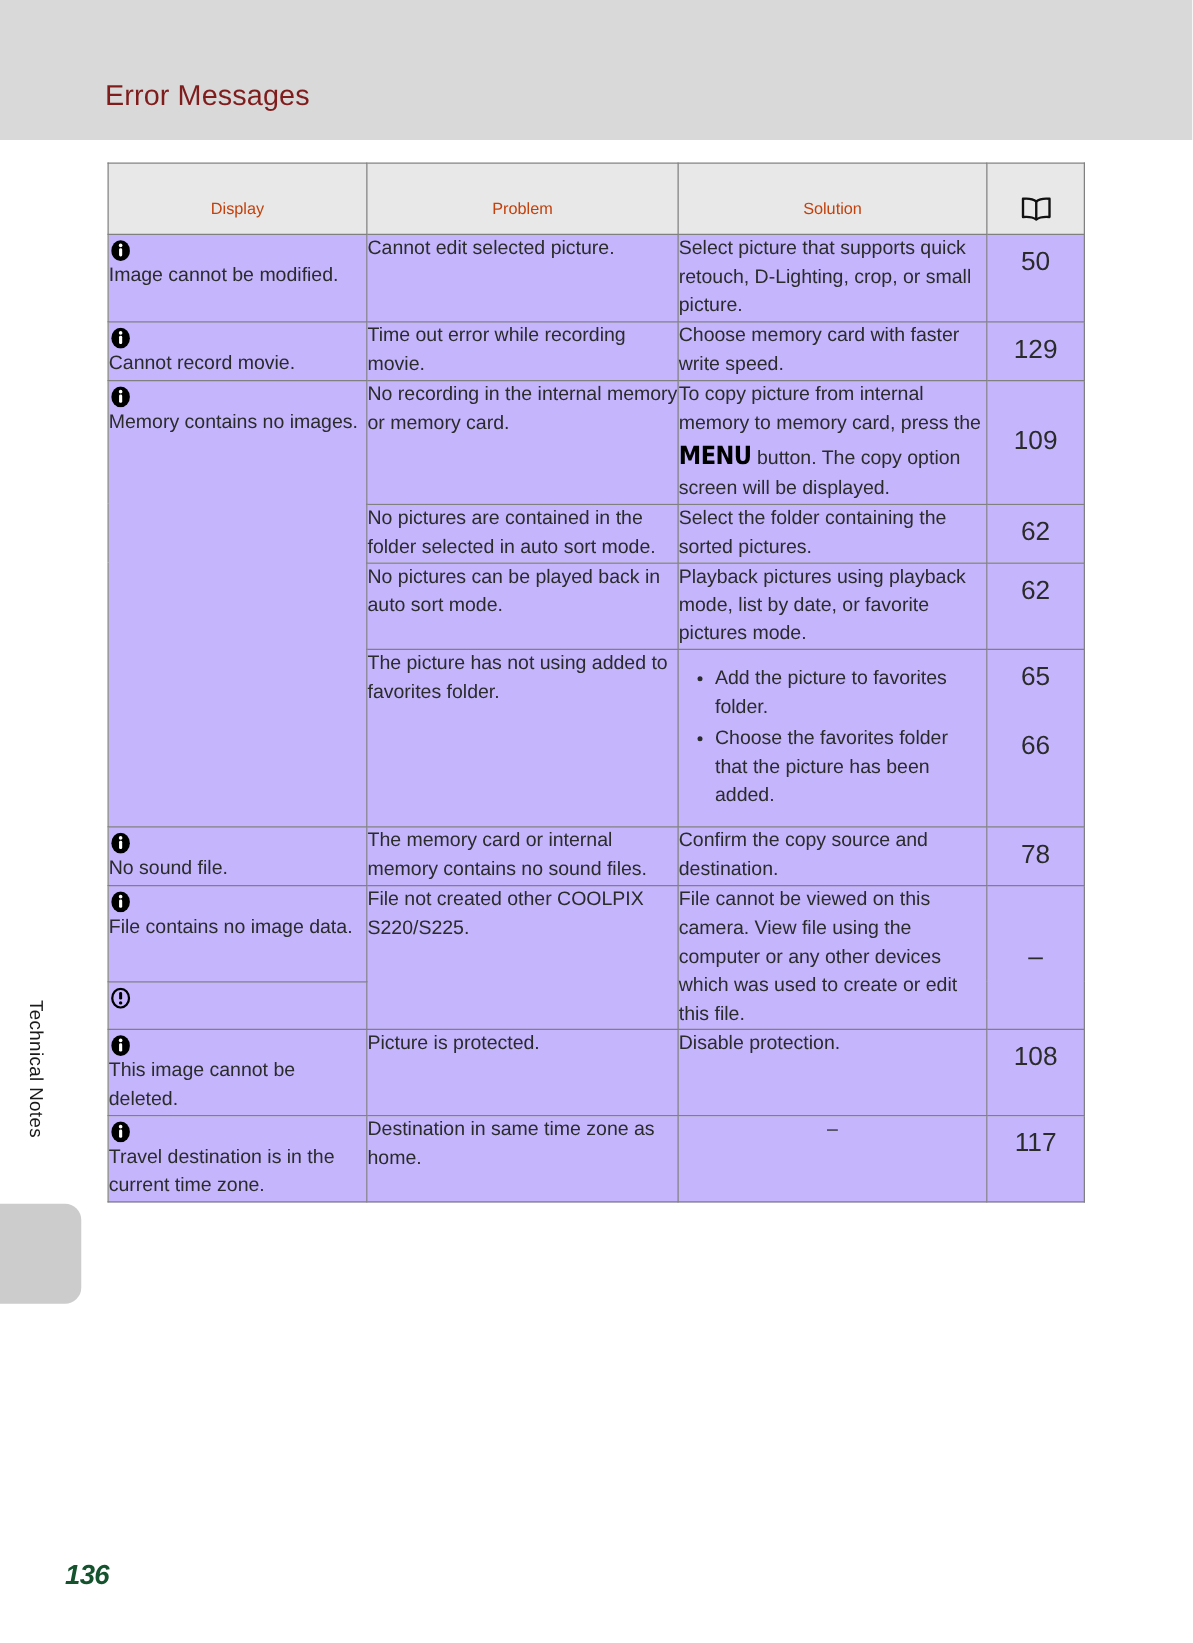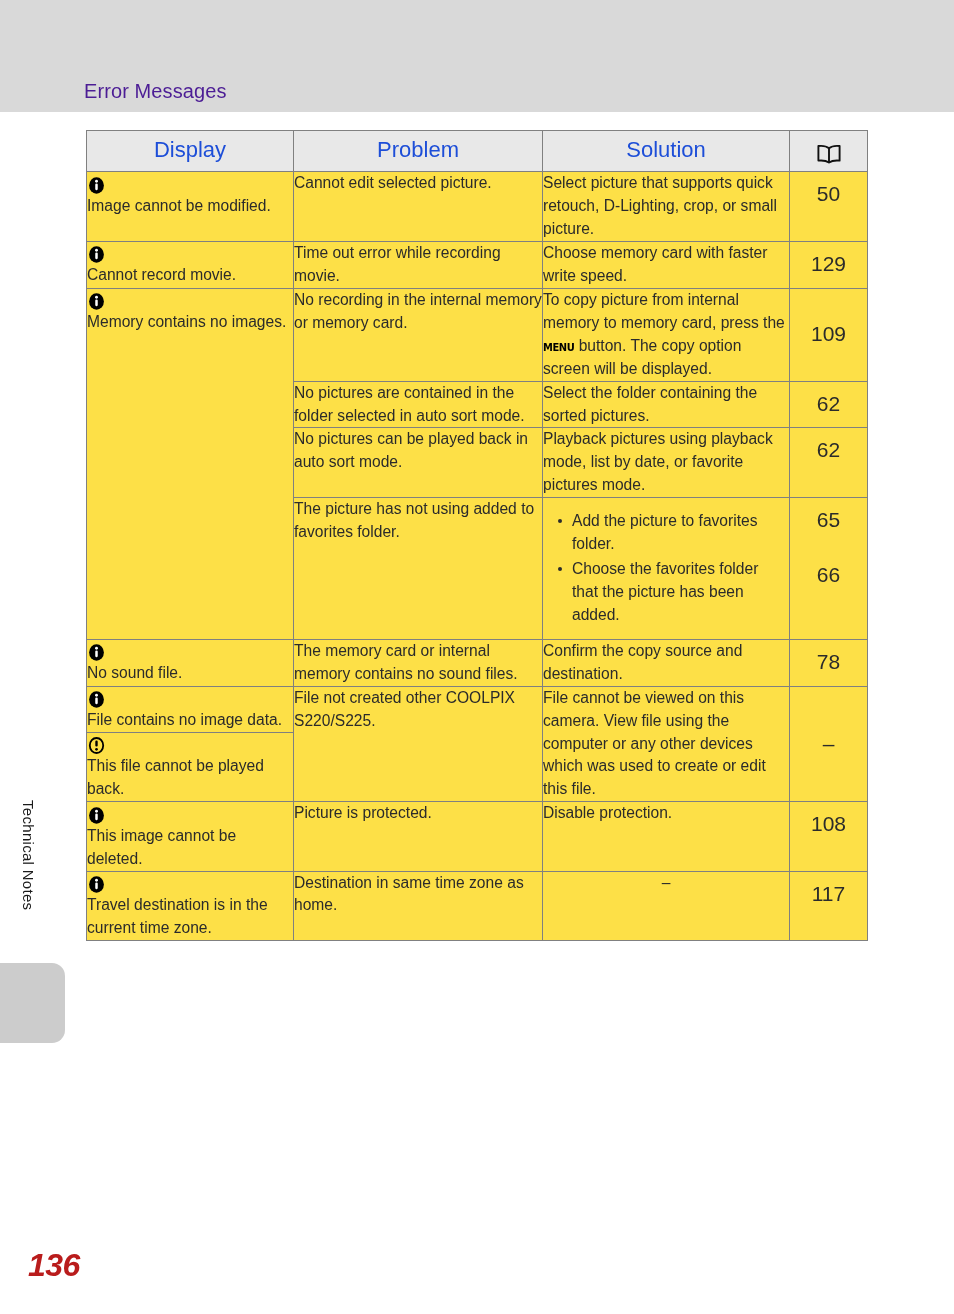--- a/index.html
+++ b/index.html
@@ -19,24 +19,24 @@
   
   .top-band {
     position: absolute;
     left: 0; top: 0;
     width: 954px; height: 112px;
     background: #d9d9d9;
   }
   .section-title {
     position: absolute;
     left: 84px;
-    top: 80px;
-    font-size: 20px;
+    top: 63px;
+    font-size: 23px;
     letter-spacing: 0.1px;
-    color: #4c1d95;
+    color: #7f1d1d;
     white-space: nowrap;
   }
 
   
   .side-tab {
     position: absolute;
     left: 0;
     top: 963px;
     width: 65px;
     height: 80px;
@@ -53,26 +53,26 @@
     color: #1a1a1a;
     white-space: nowrap;
     transform-origin: left top;
     transform: rotate(90deg) translate(0, -18px);
     letter-spacing: 0.3px;
   }
 
   
   .page-number {
     position: absolute;
-    left: 28px;
+    left: 52px;
     top: 1247px;
-    font-size: 32px;
+    font-size: 22px;
     font-weight: bold;
     font-style: italic;
-    color: #b91c1c;
+    color: #14532d;
     letter-spacing: -0.5px;
   }
 
   
   .table-wrap {
     position: absolute;
     left: 86px;
     top: 130px;
     width: 781px;
   }
@@ -86,30 +86,30 @@
   }
   table.err col.c-display  { width: 207px; }
   table.err col.c-problem  { width: 249px; }
   table.err col.c-solution { width: 247px; }
   table.err col.c-page     { width: 78px; }
 
   table.err th, table.err td {
     border: 1.6px solid #808080;
     padding: 0;
     vertical-align: top;
-    background: #fde047;
+    background: #c4b5fd;
   }
   table.err thead th {
     background: #e8e8e8;
     text-align: center;
     font-weight: normal;
-    font-size: 22px;
-    color: #1d4ed8;
+    font-size: 13px;
+    color: #c2410c;
     height: 30px;
-    padding: 3px 0 5px 0;
+    padding: 21px 0 5px 0;
     vertical-align: middle;
   }
   .cellpad { padding: 6px 9px 9px 9px; }
 
   td.pagecol {
     text-align: center;
     font-size: 21px;
     color: #2b2b2b;
   }
   td.pagecol .pv { padding-top: 7px; display: block; }
@@ -138,21 +138,21 @@
     display: inline-block;
     width: 26px;
     height: 20px;
     vertical-align: middle;
   }
 
   
   .menu-glyph {
     font-family: "Liberation Sans Narrow", "DejaVu Sans Condensed", "Liberation Sans", sans-serif;
     font-weight: bold;
-    font-size: 11px;
+    font-size: 20px;
     letter-spacing: -0.4px;
     color: #000000;
   }
 
   
   ul.sol-list {
     margin: 12px;
     padding: 0;
     list-style: none;
   }
@@ -346,21 +346,20 @@
       <td class="cellpad">
         <span class="disp-icon">
           <span class="ico">
             <svg viewBox="0 0 17 17" width="17" height="17" aria-hidden="true">
               <ellipse cx="8.5" cy="8.5" rx="6.7" ry="7.5" fill="none" stroke="#000000" stroke-width="1.8"></ellipse>
               <rect x="7.3" y="3.6" width="2.4" height="6.0" rx="1.1" fill="#000000"></rect>
               <circle cx="8.5" cy="12.3" r="1.35" fill="#000000"></circle>
             </svg>
           </span>
         </span>
-        <span class="disp-text">This file cannot be played back.</span>
       </td>
     </tr>
 
     <tr>
       <td class="cellpad">
         <span class="disp-icon">
           <span class="ico">
             <svg viewBox="0 0 17 17" width="17" height="17" aria-hidden="true">
               <ellipse cx="8.5" cy="8.5" rx="7.4" ry="8.3" fill="#000000"></ellipse>
               <circle cx="8.5" cy="4.3" r="1.45" fill="#ffffff"></circle>

